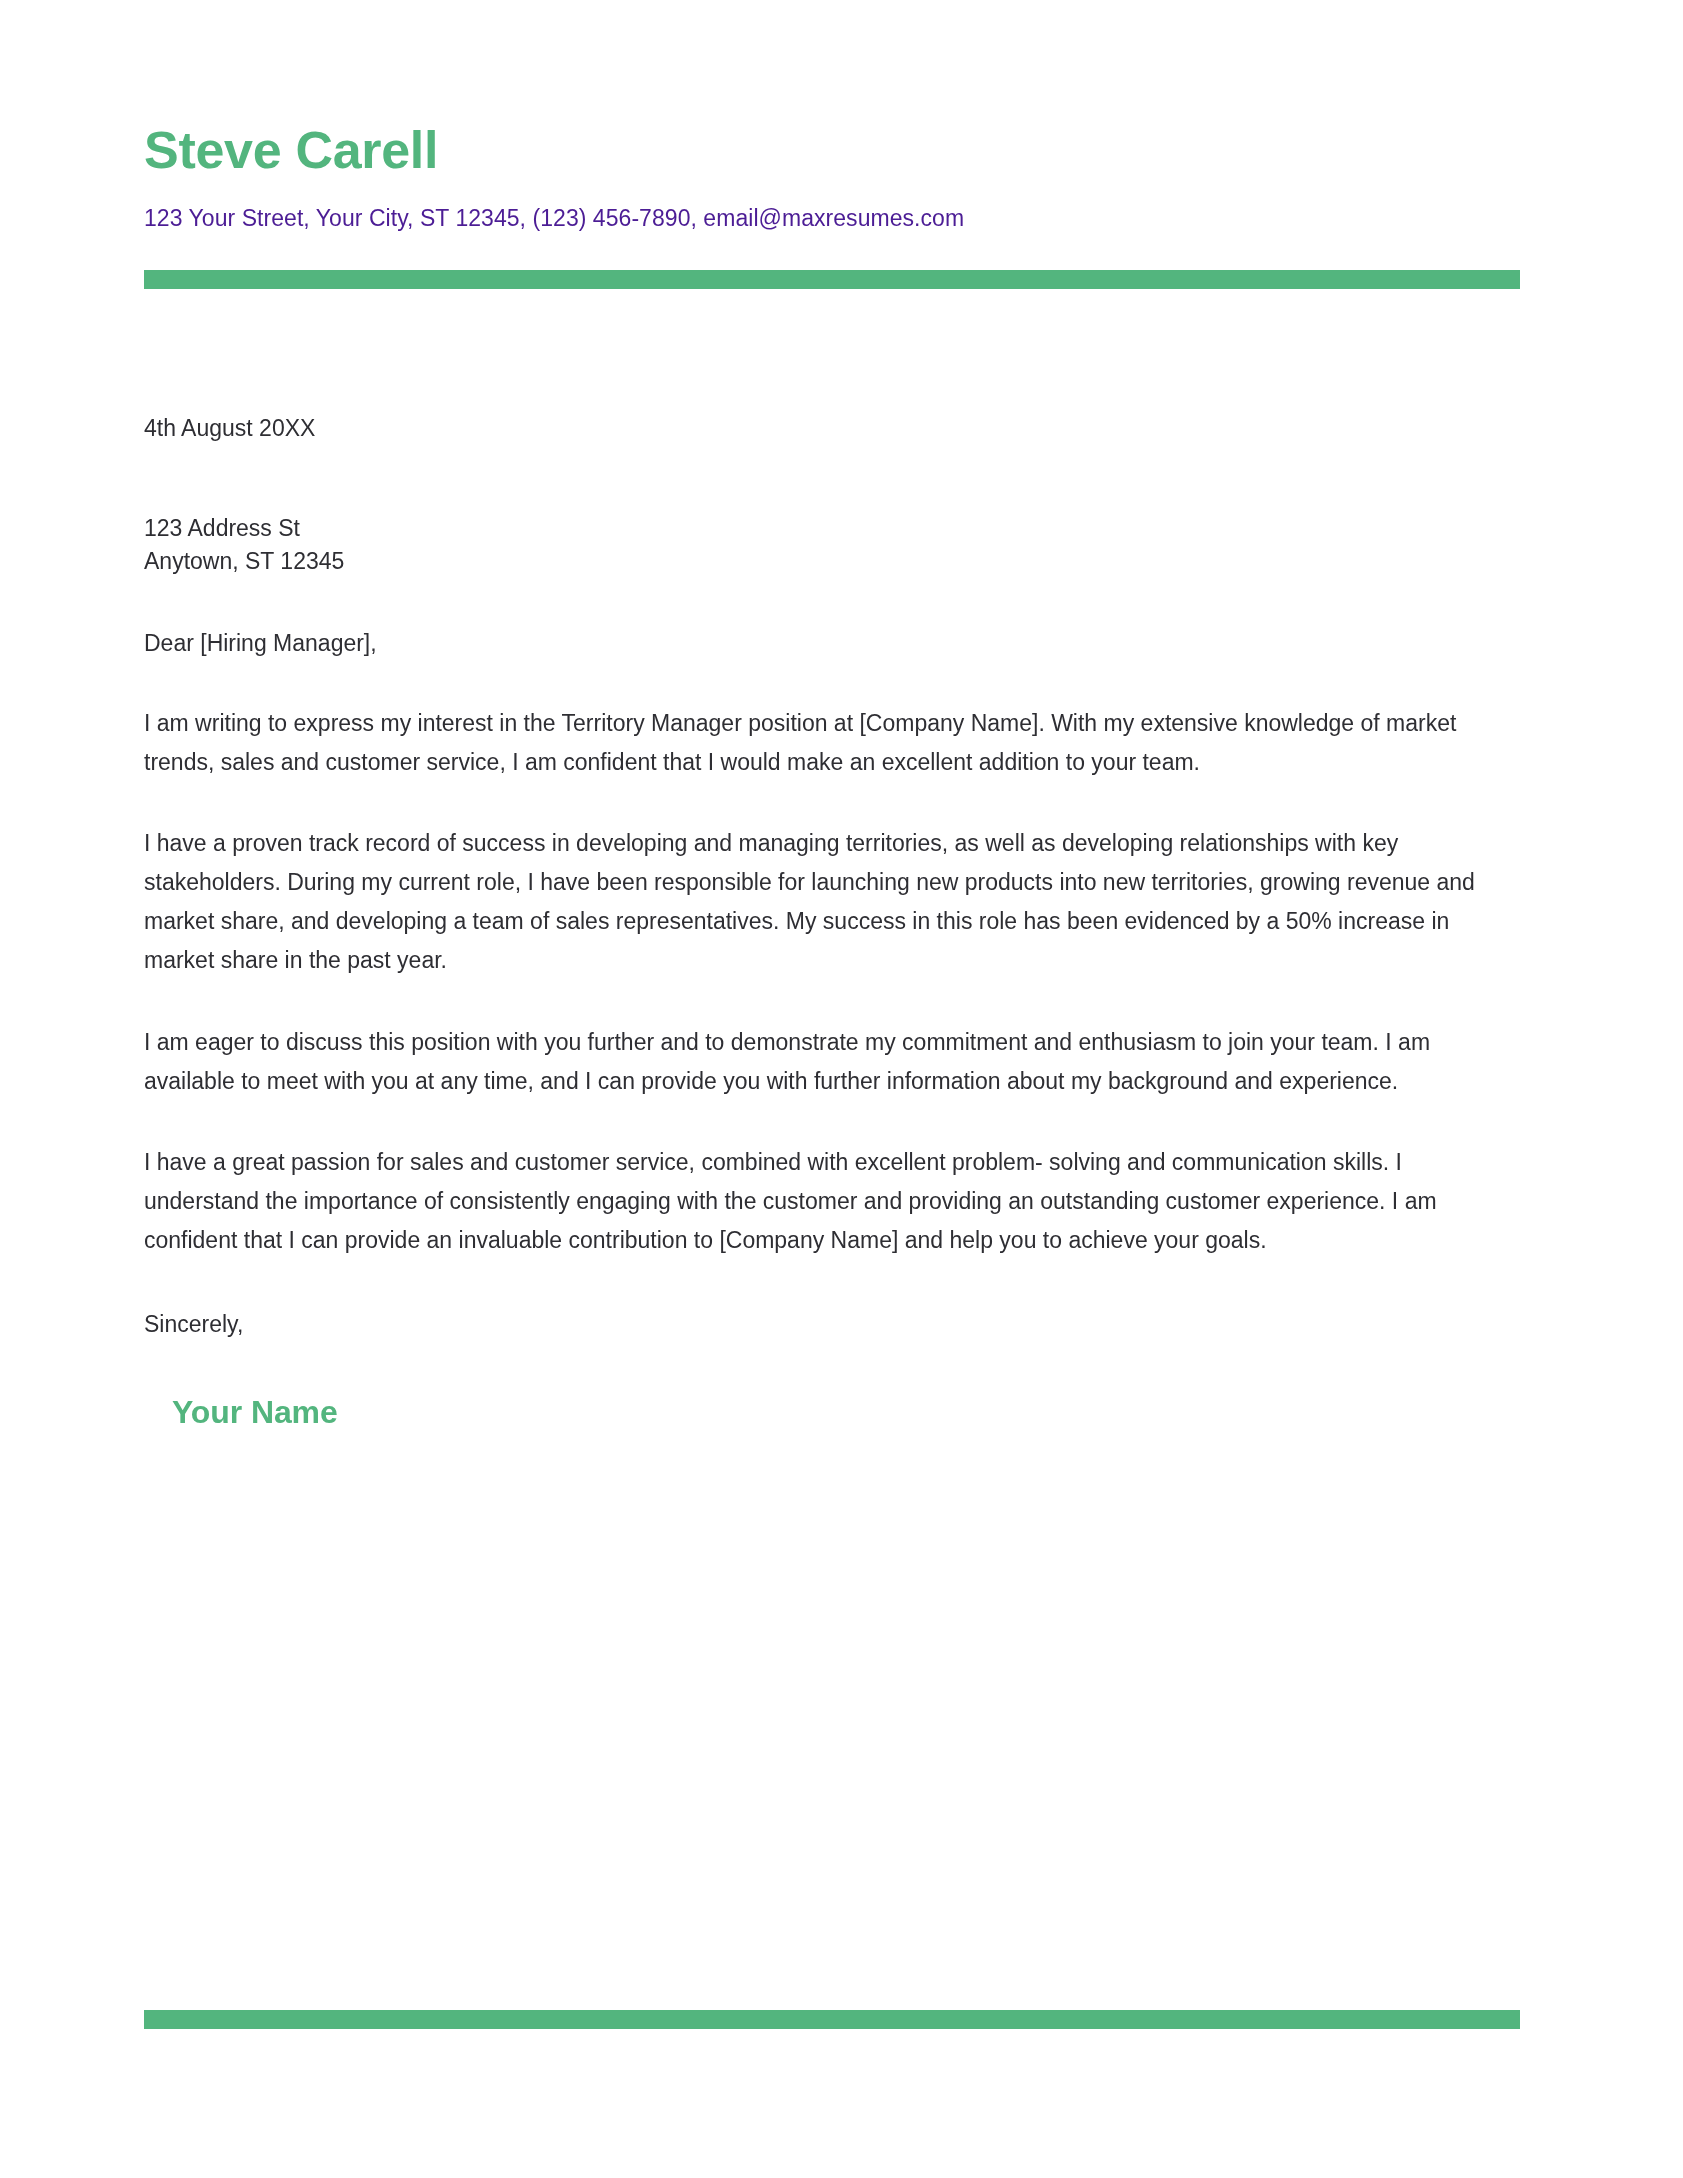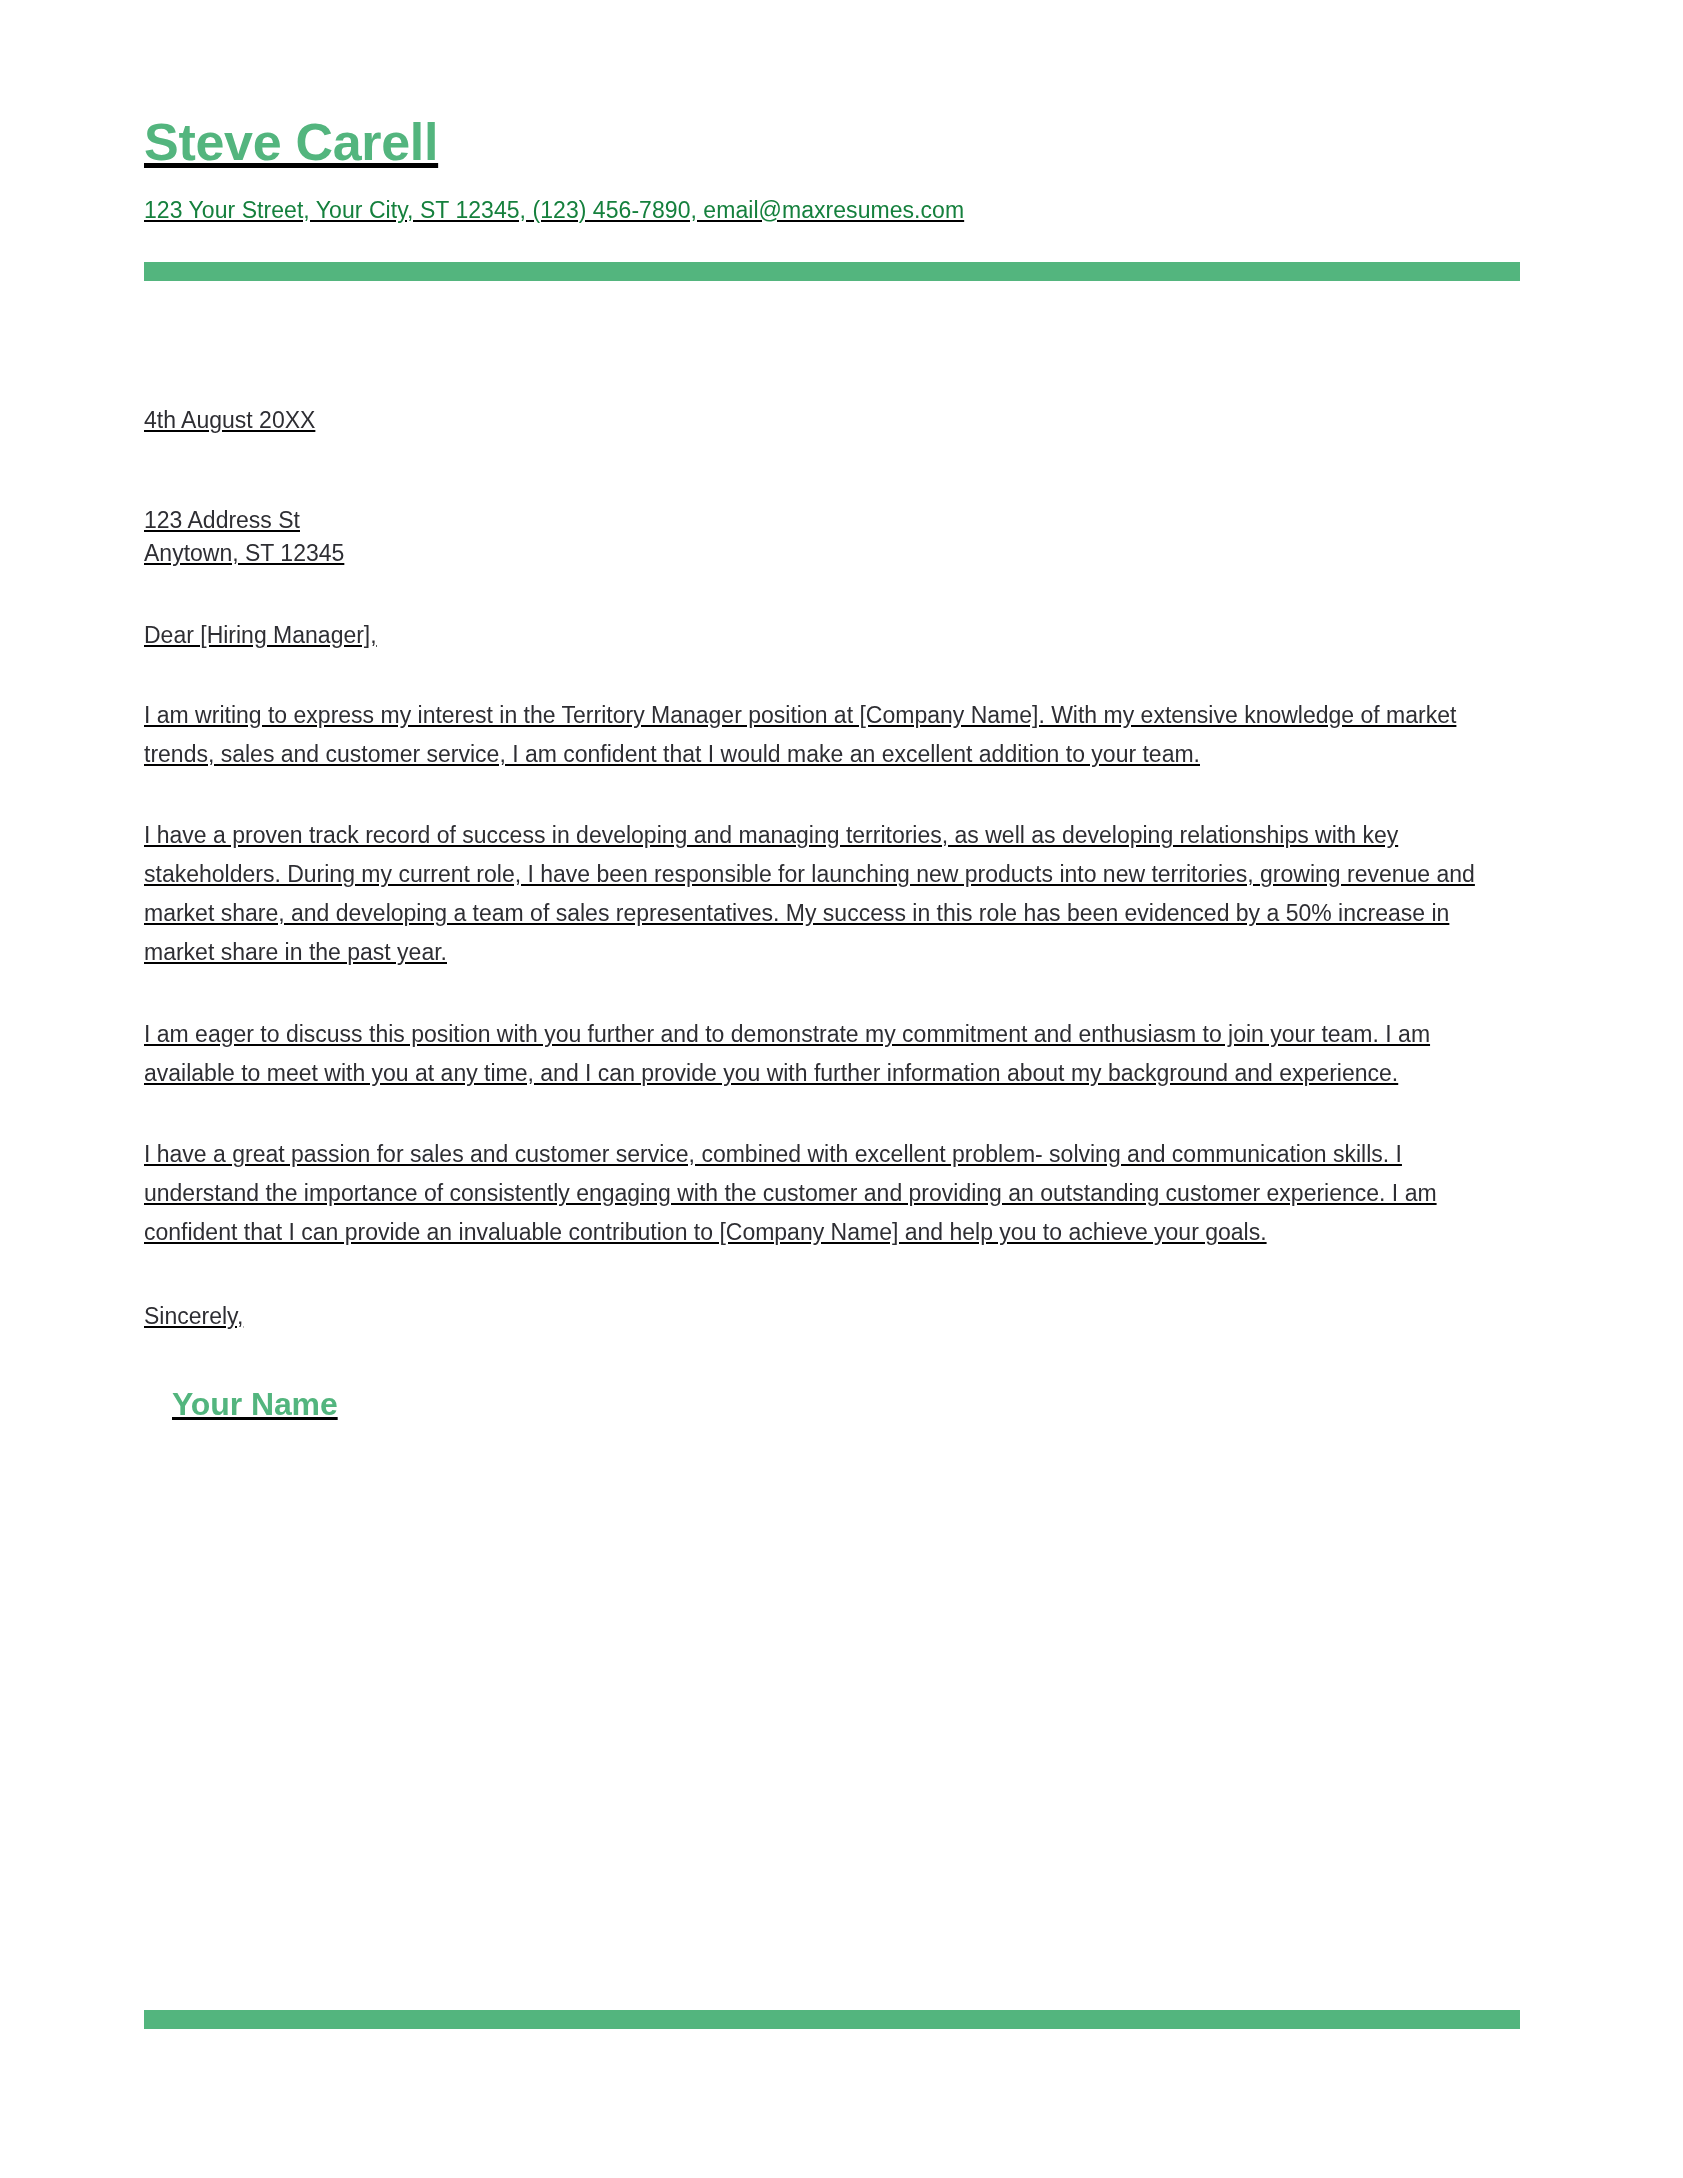--- a/index.html
+++ b/index.html
@@ -20,23 +20,22 @@
     position: relative;
     width: 1683px;
     height: 2178px;
     background: #ffffff;
     box-sizing: border-box;
   }
 
   .content {
     position: absolute;
     left: 144px;
-    top: 4px;
+    top: 12px;
     width: 1376px;
-    text-decoration: underline;
   }
 
   
   .header {
     padding-top: 111px;
   }
 
   .applicant-name {
     font-size: 52px;
     font-weight: bold;
@@ -51,21 +50,21 @@
     font-weight: bold;
     color: #33343D;
     line-height: 1.2;
     margin: 22px 0 0 0;
     letter-spacing: -0.2px;
   }
 
   .contact-line {
     font-size: 23px;
     font-weight: normal;
-    color: #15803d;
+    color: #4c1d95;
     line-height: 1.4;
     margin: 24px 0 0 0;
     letter-spacing: 0.05px;
   }
 
   .rule-bar {
     height: 19px;
     background: #53B57E;
     width: 1376px;
   }

